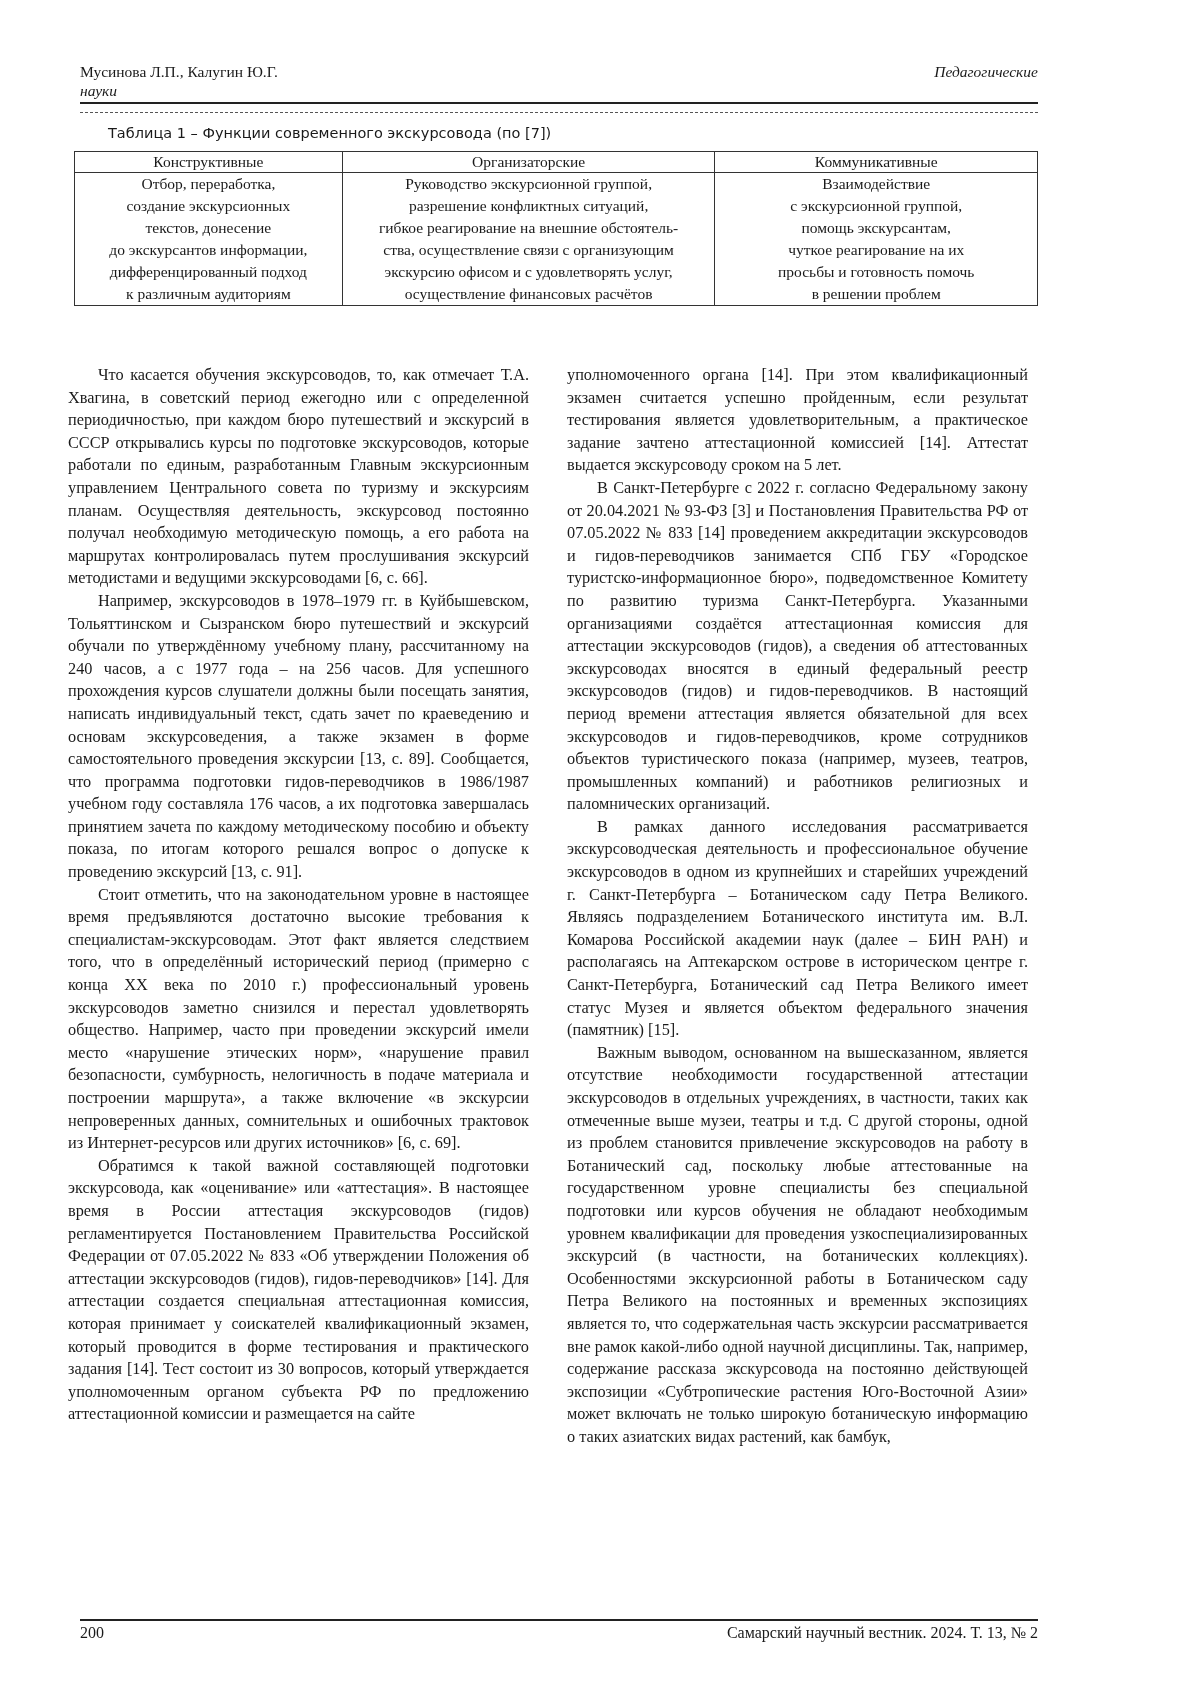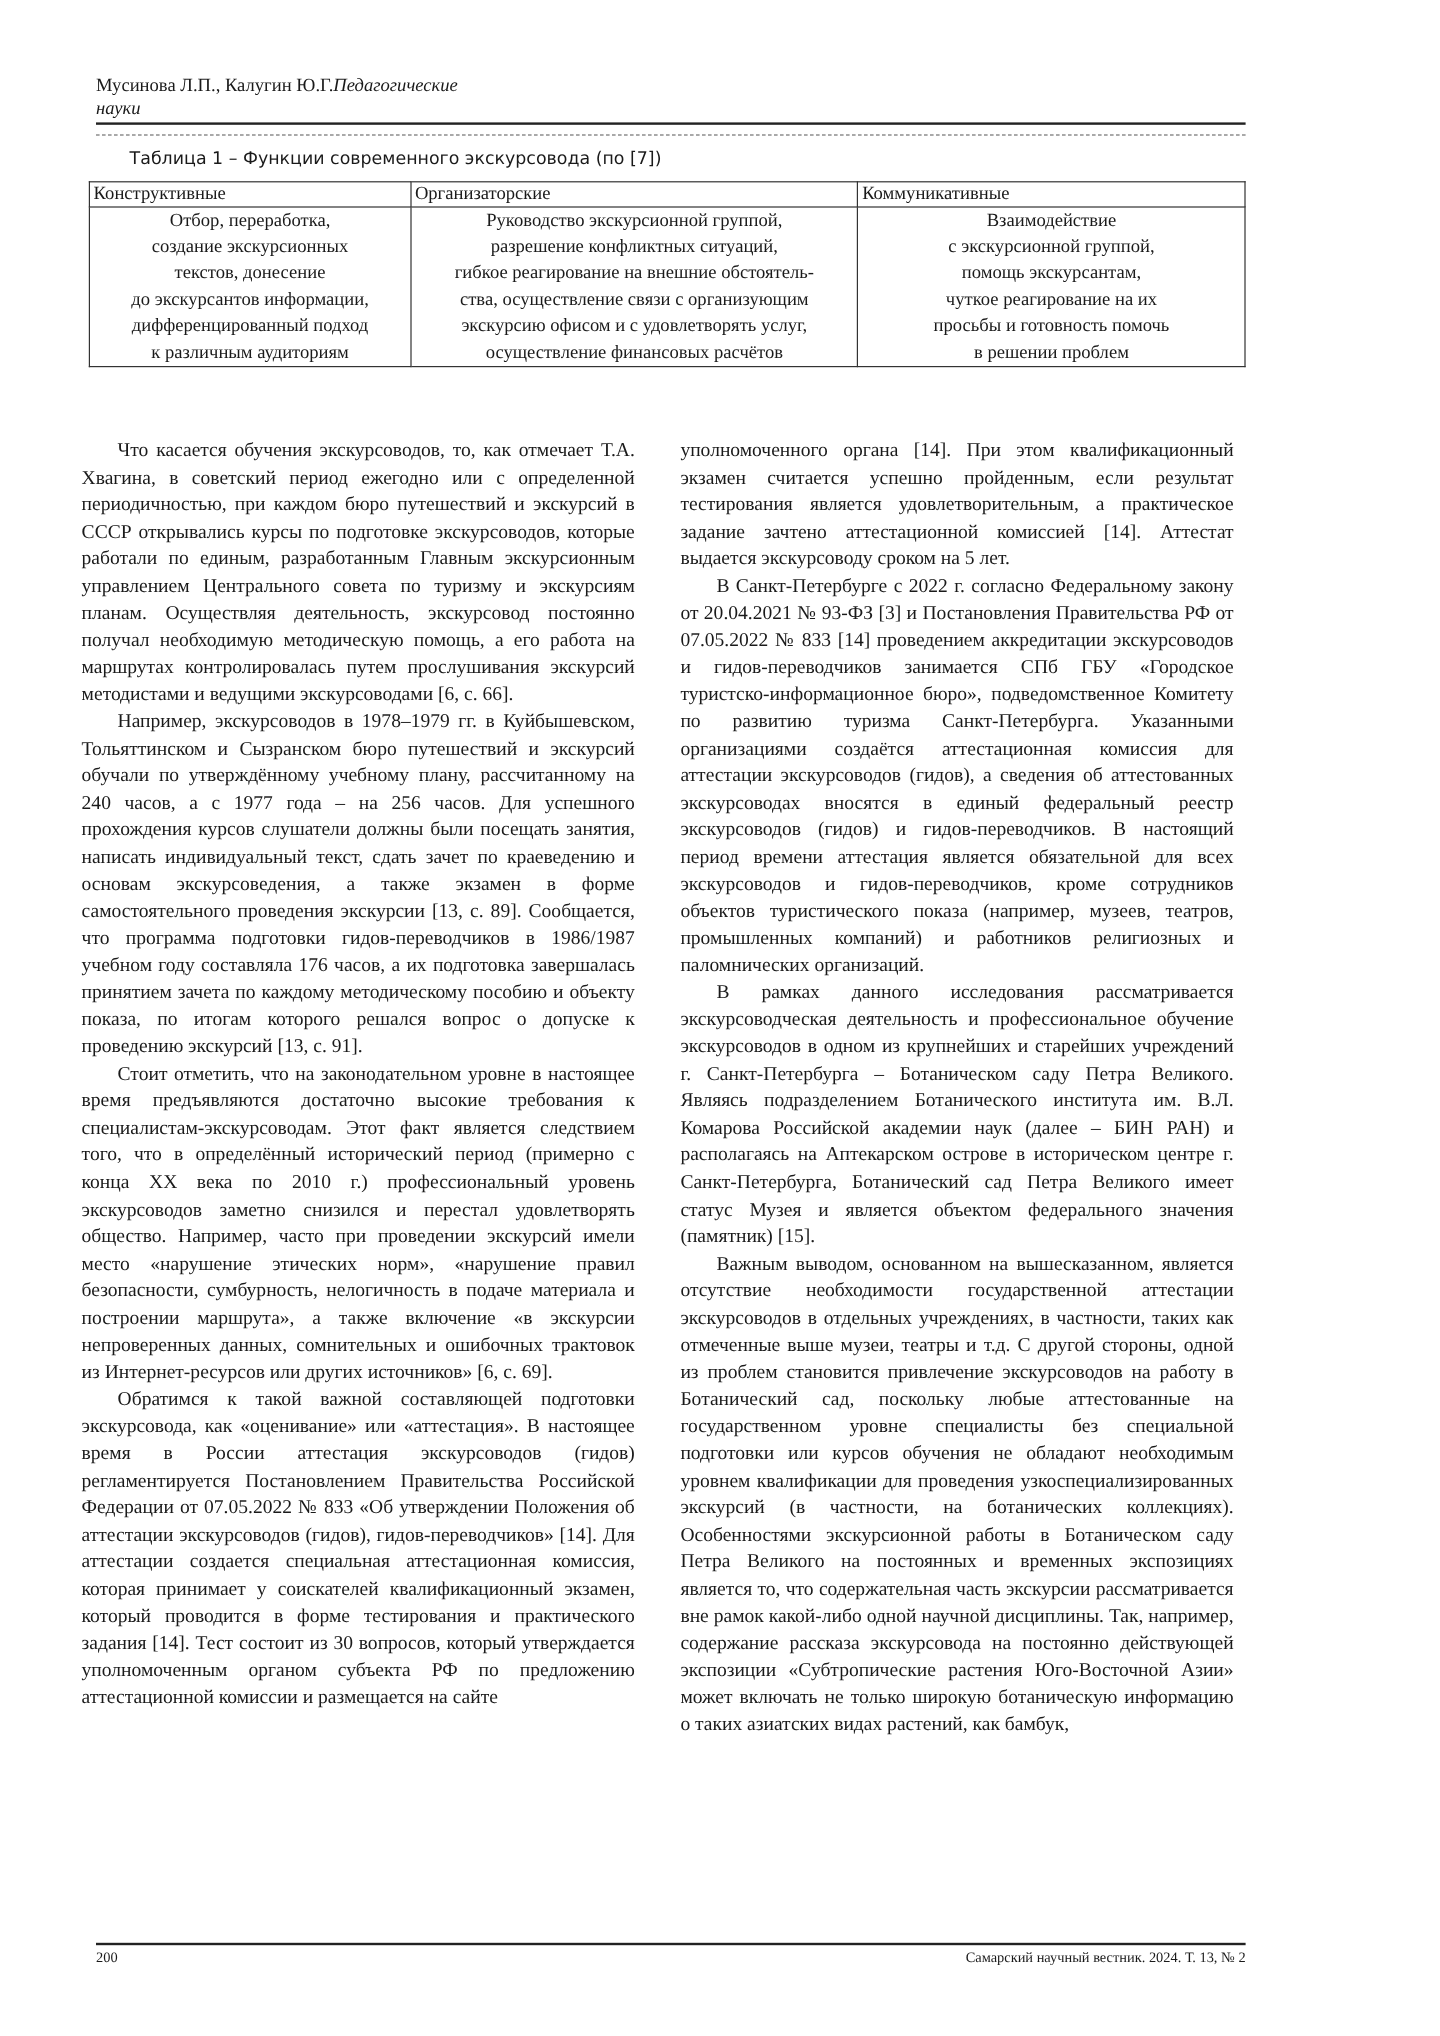--- a/index.html
+++ b/index.html
@@ -1,34 +1,34 @@
 <!DOCTYPE html>
 <html><head>
   <meta charset="utf-8">
   <style>
     html, body { margin: 0; padding: 0; background: #ffffff; }
     body { width: 1200px; height: 1697px; position: relative; overflow: hidden; color: #1a1a1a; font-family: "Liberation Serif", serif; }
     .header { position: absolute; left: 80px; top: 62px; width: 958px; }
-    .hdr-row { display: flex; font-size: 15.5px; line-height: 19px; }
+    .hdr-row { display: flex; justify-content: space-between; font-size: 15.5px; line-height: 19px; }
     .hdr-right { font-style: italic; text-align: right; }
     .hdr-rule { height: 0; border-top: 2px solid #222; margin-top: 2px; }
     .hdr-dash { position: absolute; left: 80px; top: 112px; width: 958px; border-top: 1px dashed #555; }
     .table-caption { position: absolute; left: 108px; top: 125px; font-family: "DejaVu Sans", sans-serif; font-size: 14.5px; }
     .table-caption b { font-weight: normal; }
     table.fn { position: absolute; left: 74px; top: 151px; width: 964px; border-collapse: collapse; font-size: 15.5px; line-height: 22px; }
     table.fn th, table.fn td { border: 1.5px solid #333; padding: 0 3px; vertical-align: top; text-align: left; font-weight: normal; }
-    table.fn th { text-align: left; line-height: 20px; }
+    table.fn th { text-align: center; line-height: 20px; }
     table.fn td .ln { display: block; white-space: nowrap; text-align: center; }
     .col { position: absolute; top: 364px; width: 461px; font-size: 16.3px; line-height: 22.6px; text-align: justify; }
     .col-left { left: 68px; }
     .col-right { left: 567px; }
     .col p { margin: 0; text-indent: 30px; }
     .col p.cont { text-indent: 0; }
     .footer-rule { position: absolute; left: 80px; top: 1619px; width: 958px; border-top: 2.5px solid #222; }
-    .footer { position: absolute; left: 80px; top: 1624px; width: 958px; display: flex; justify-content: space-between; font-size: 12px; }
+    .footer { position: absolute; left: 80px; top: 1624px; width: 958px; display: flex; justify-content: space-between; font-size: 16px; }
   </style>
 </head>
 <body>
 
 <div class="header">
   <div class="hdr-row">
     <span>Мусинова Л.П., Калугин Ю.Г.</span>
     <span class="hdr-right">Педагогические</span>
   </div>
   <div class="hdr-row">

